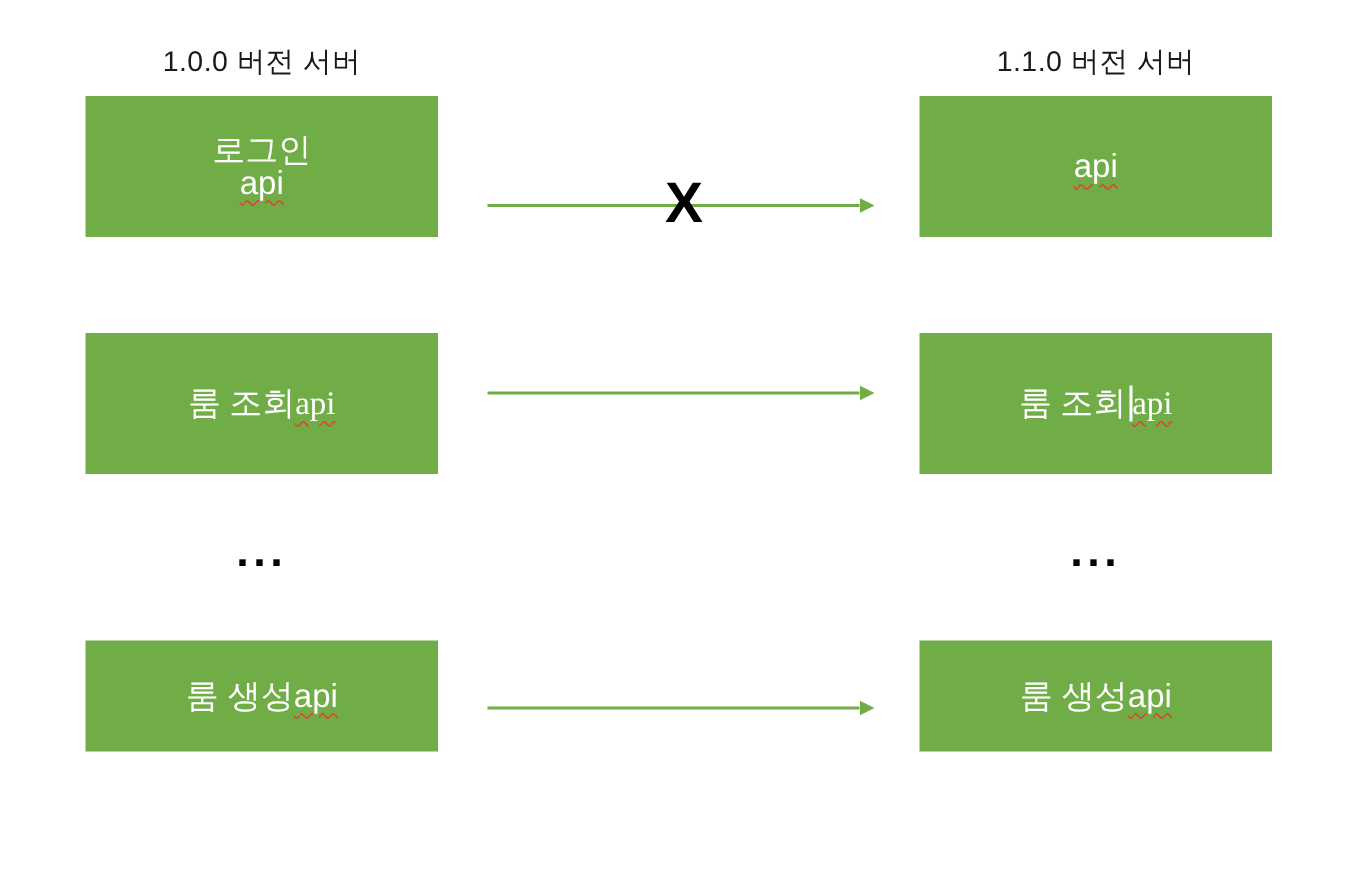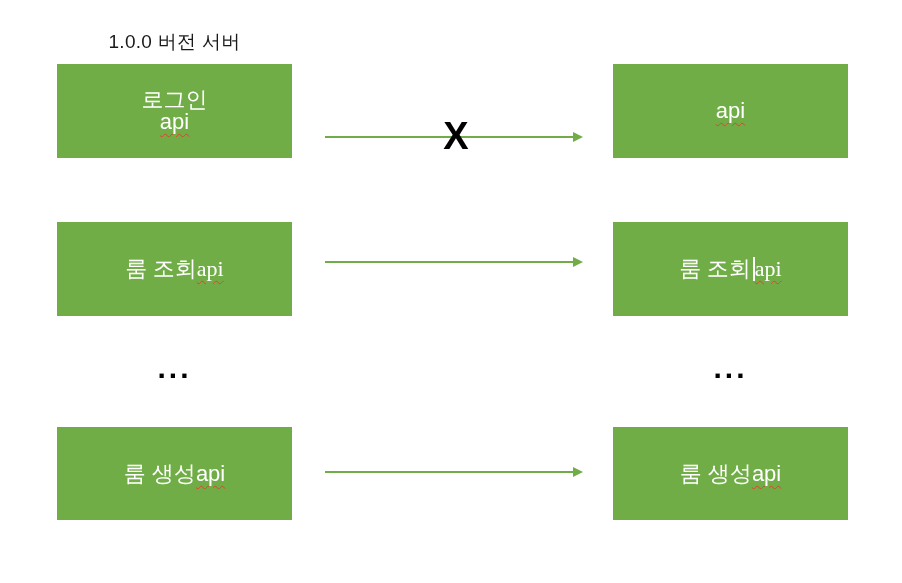--- a/index.html
+++ b/index.html
@@ -31,21 +31,21 @@
   .api-box .suffix {
     margin-left: 0;
     text-decoration: underline wavy var(--squiggle);
     text-decoration-thickness: 1px;
     text-underline-offset: 4px;
   }
   .col-left  { left: 57px; }
   .col-right { left: 613px; }
   .row1 { top: 64px; flex-direction: column; }
   .row2 { top: 222px; font-family: Liberation Serif, serif; }
-  .row4 { top: 427px; height: 93px; }
+  .row4 { top: 427px; height: 74px; }
   .caret {
     display: inline-block; width: 2px; height: 24px;
     background: #ffffff; margin-left: 2px; vertical-align: -4px;
   }
   .ellipsis {
     position: absolute; top: 351px; width: 235px;
     text-align: center; font-size: 30px; font-weight: 700;
     letter-spacing: 3px; color: #000; line-height: 34px;
   }
   .ellipsis.left  { left: 57px; }
@@ -58,20 +58,21 @@
   svg.arrows { position: absolute; left: 0; top: 0; }
   svg.arrows line { stroke: var(--green); stroke-width: 2; }
   svg.arrows .ah { fill: var(--green); }
 </style>
 </head>
 <body style="--green: #70ad47; --squiggle: #e0432d; --title-color: #1a1a1a; --box-text: #ffffff; background: rgb(255, 255, 255);">
 
 <div class="stage">
 
   <div class="col-title left">1.0.0 버전 서버</div>
+  <div class="col-title right">1.1.0 버전 서버</div>
 
   <svg class="arrows" width="902" height="583">
     <defs>
       <marker id="ah" markerUnits="userSpaceOnUse" markerWidth="10" markerHeight="10" refX="0" refY="5" orient="auto">
         <path class="ah" d="M0,0 L10,5 L0,10 Z"></path>
       </marker>
     </defs>
     <line x1="325" y1="137" x2="573" y2="137" marker-end="url(#ah)"></line>
     <line x1="325" y1="262" x2="573" y2="262" marker-end="url(#ah)"></line>
     <line x1="325" y1="472" x2="573" y2="472" marker-end="url(#ah)"></line>

